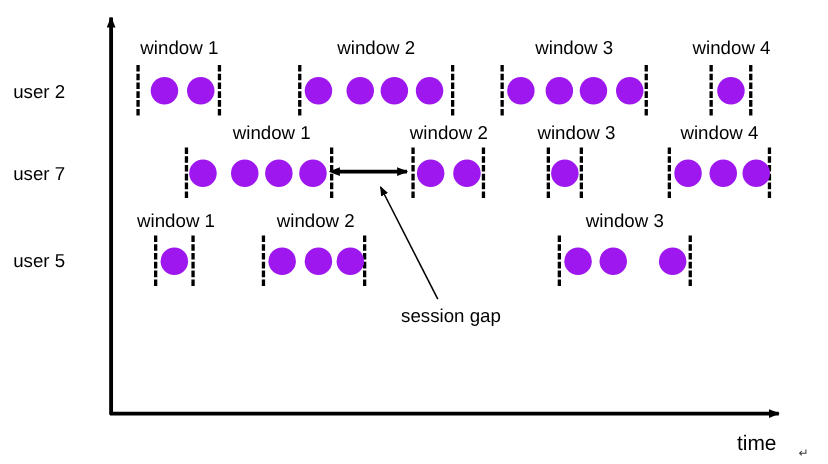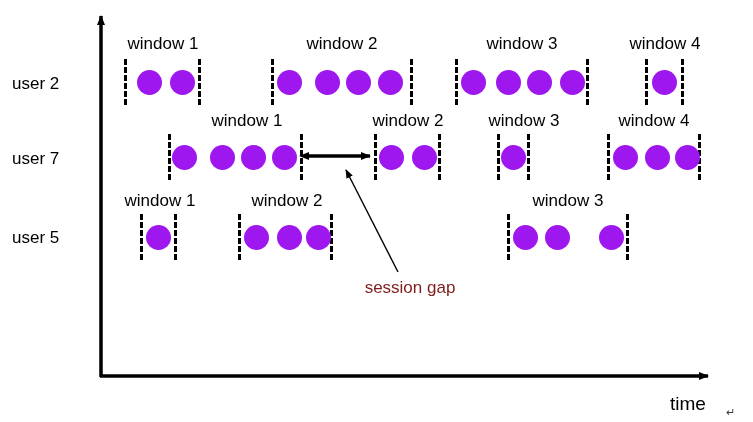--- a/index.html
+++ b/index.html
@@ -49,21 +49,21 @@
   }
   .event-dot {
     position: absolute;
     background: #9D17EE;
     border-radius: 50%;
     box-sizing: border-box;
   }
   .gap-annotation-label {
     position: absolute;
     font-size: 17px;
-    color: #7f1d1d;
+    color: #000000;
     white-space: nowrap;
     transform: translateX(-50%);
     line-height: 1;
   }
   .axis-caption {
     position: absolute;
     font-size: 19px;
     color: #000000;
     white-space: nowrap;
     line-height: 1;

